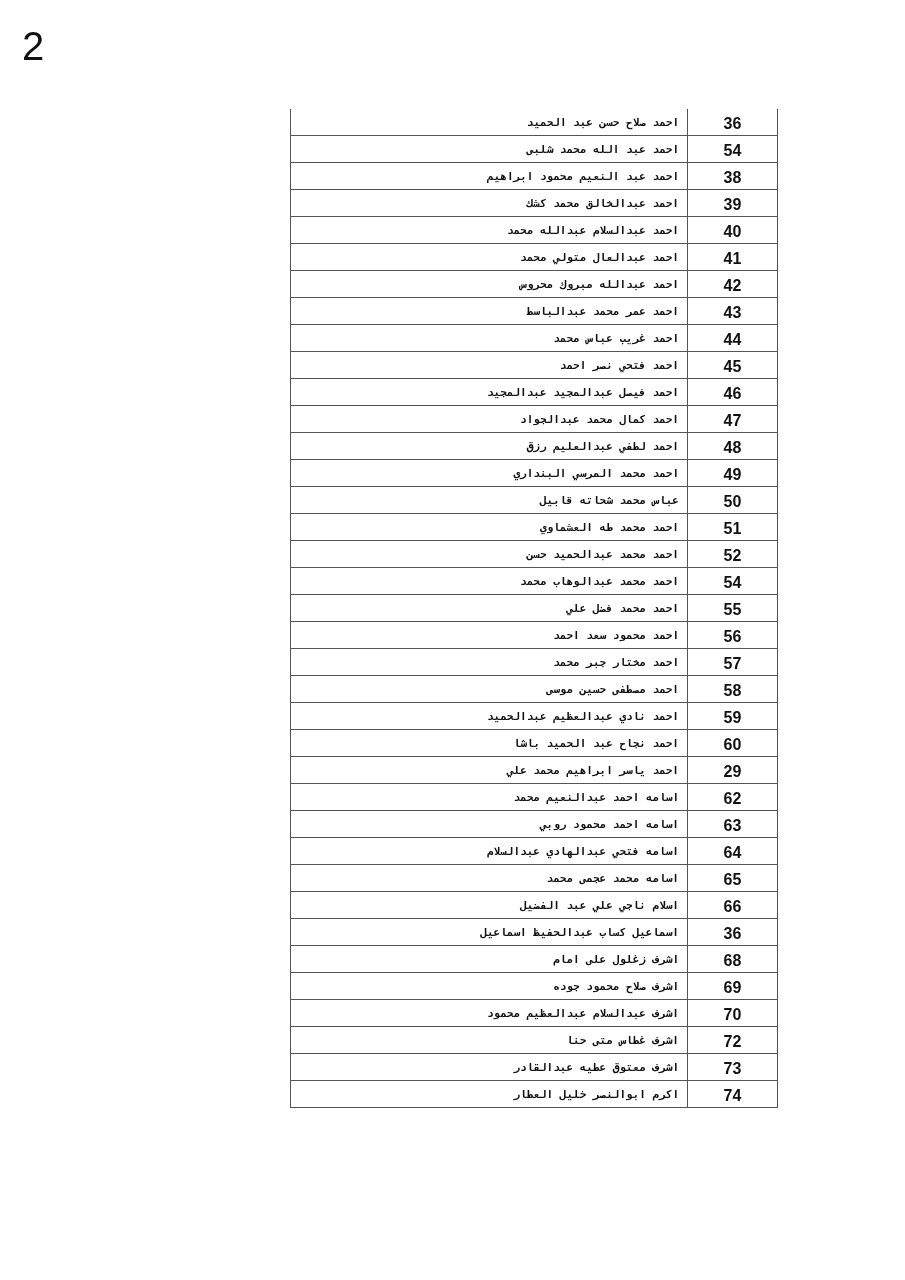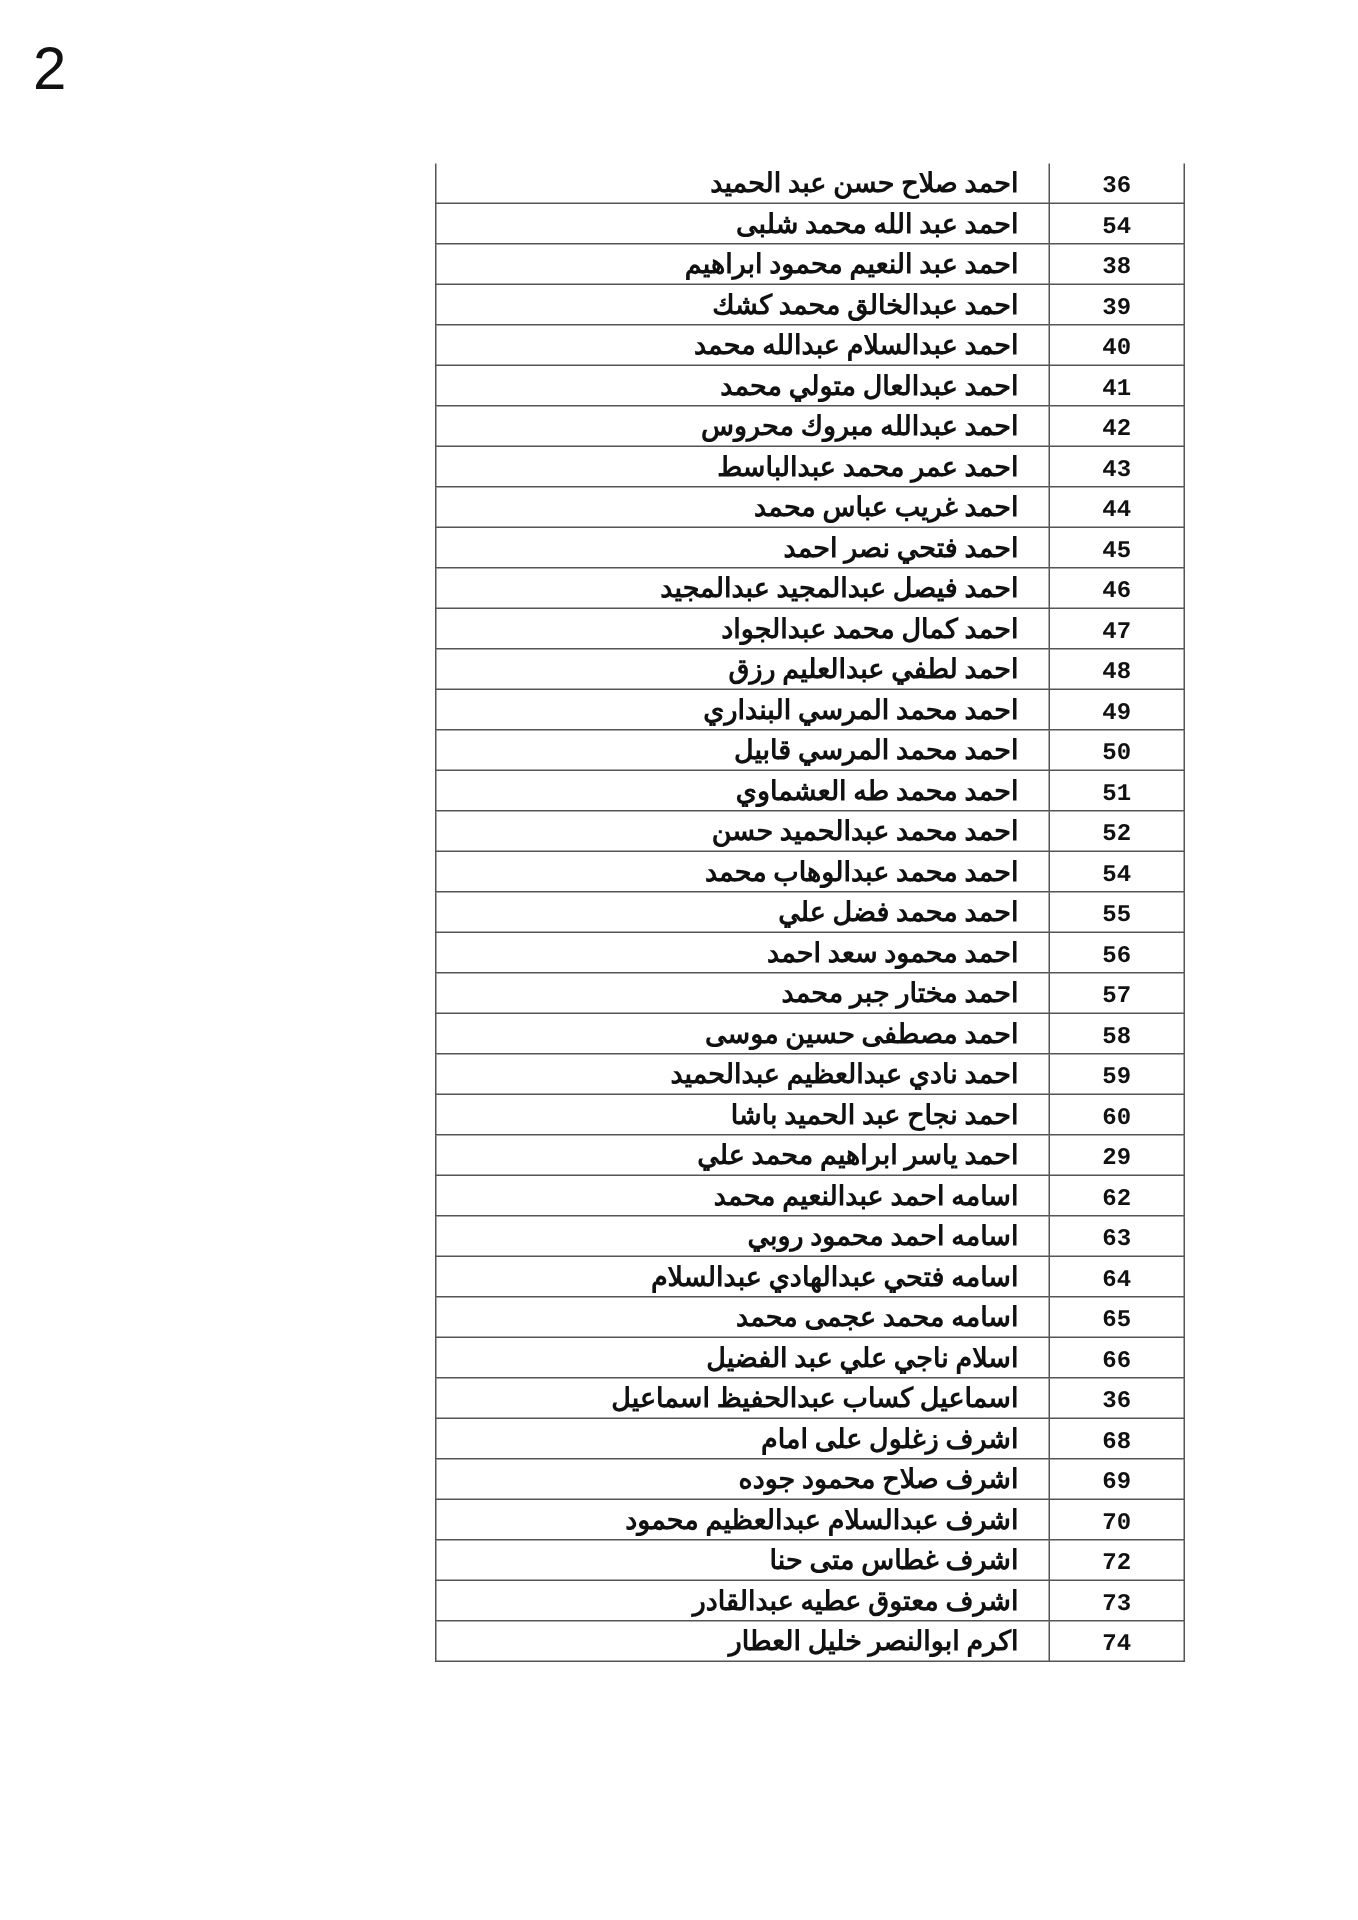--- a/index.html
+++ b/index.html
@@ -38,31 +38,31 @@
     padding: 0;
     border-left: 1px solid #555555;
     border-right: 1px solid #555555;
     border-bottom: 1px solid #555555;
     vertical-align: middle;
   }
   .roster td.name {
     width: 388px;
     direction: rtl;
     text-align: right;
-    padding-right: 20px;
-    font-family: Liberation Serif, serif;
+    padding-right: 8px;
+    font-family: Liberation Mono, monospace;
     font-weight: bold;
-    font-size: 18px;
+    font-size: 11px;
     white-space: nowrap;
     overflow: hidden;
   }
   .roster td.num {
     width: 90px;
     text-align: center;
-    font-family: Liberation Mono, monospace;
+    font-family: Liberation Sans, sans-serif;
     font-weight: bold;
     font-size: 16px;
     padding-top: 3px;
     box-sizing: border-box;
   }
 </style>
 </head>
 <body>
 
 <div class="page-number">2</div>
@@ -119,21 +119,21 @@
       </tr>
       <tr>
         <td class="name">احمد لطفي عبدالعليم رزق</td>
         <td class="num">48</td>
       </tr>
       <tr>
         <td class="name">احمد محمد المرسي البنداري</td>
         <td class="num">49</td>
       </tr>
       <tr>
-        <td class="name">احمد محمد المرسي قابيل</td>
+        <td class="name">عباس محمد شحاته قابيل</td>
         <td class="num">50</td>
       </tr>
       <tr>
         <td class="name">احمد محمد طه العشماوي</td>
         <td class="num">51</td>
       </tr>
       <tr>
         <td class="name">احمد محمد عبدالحميد حسن</td>
         <td class="num">52</td>
       </tr>

